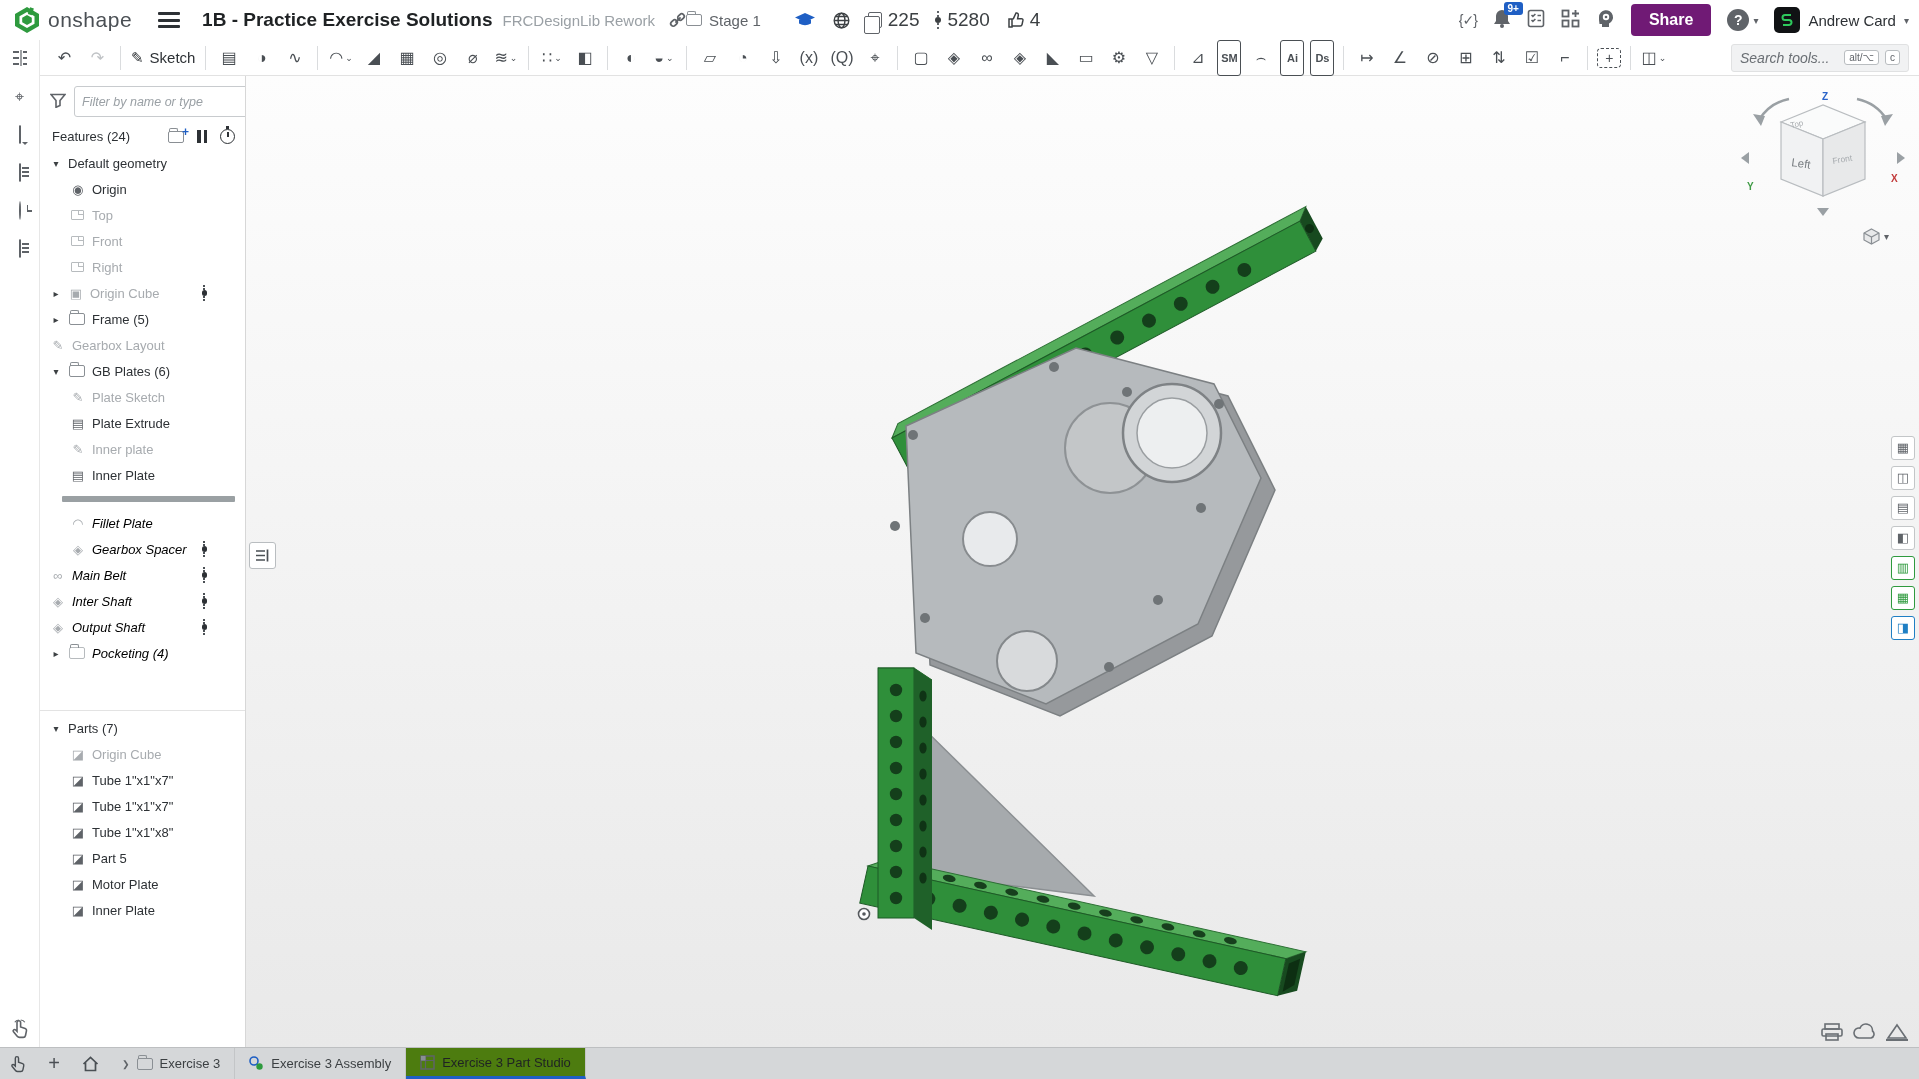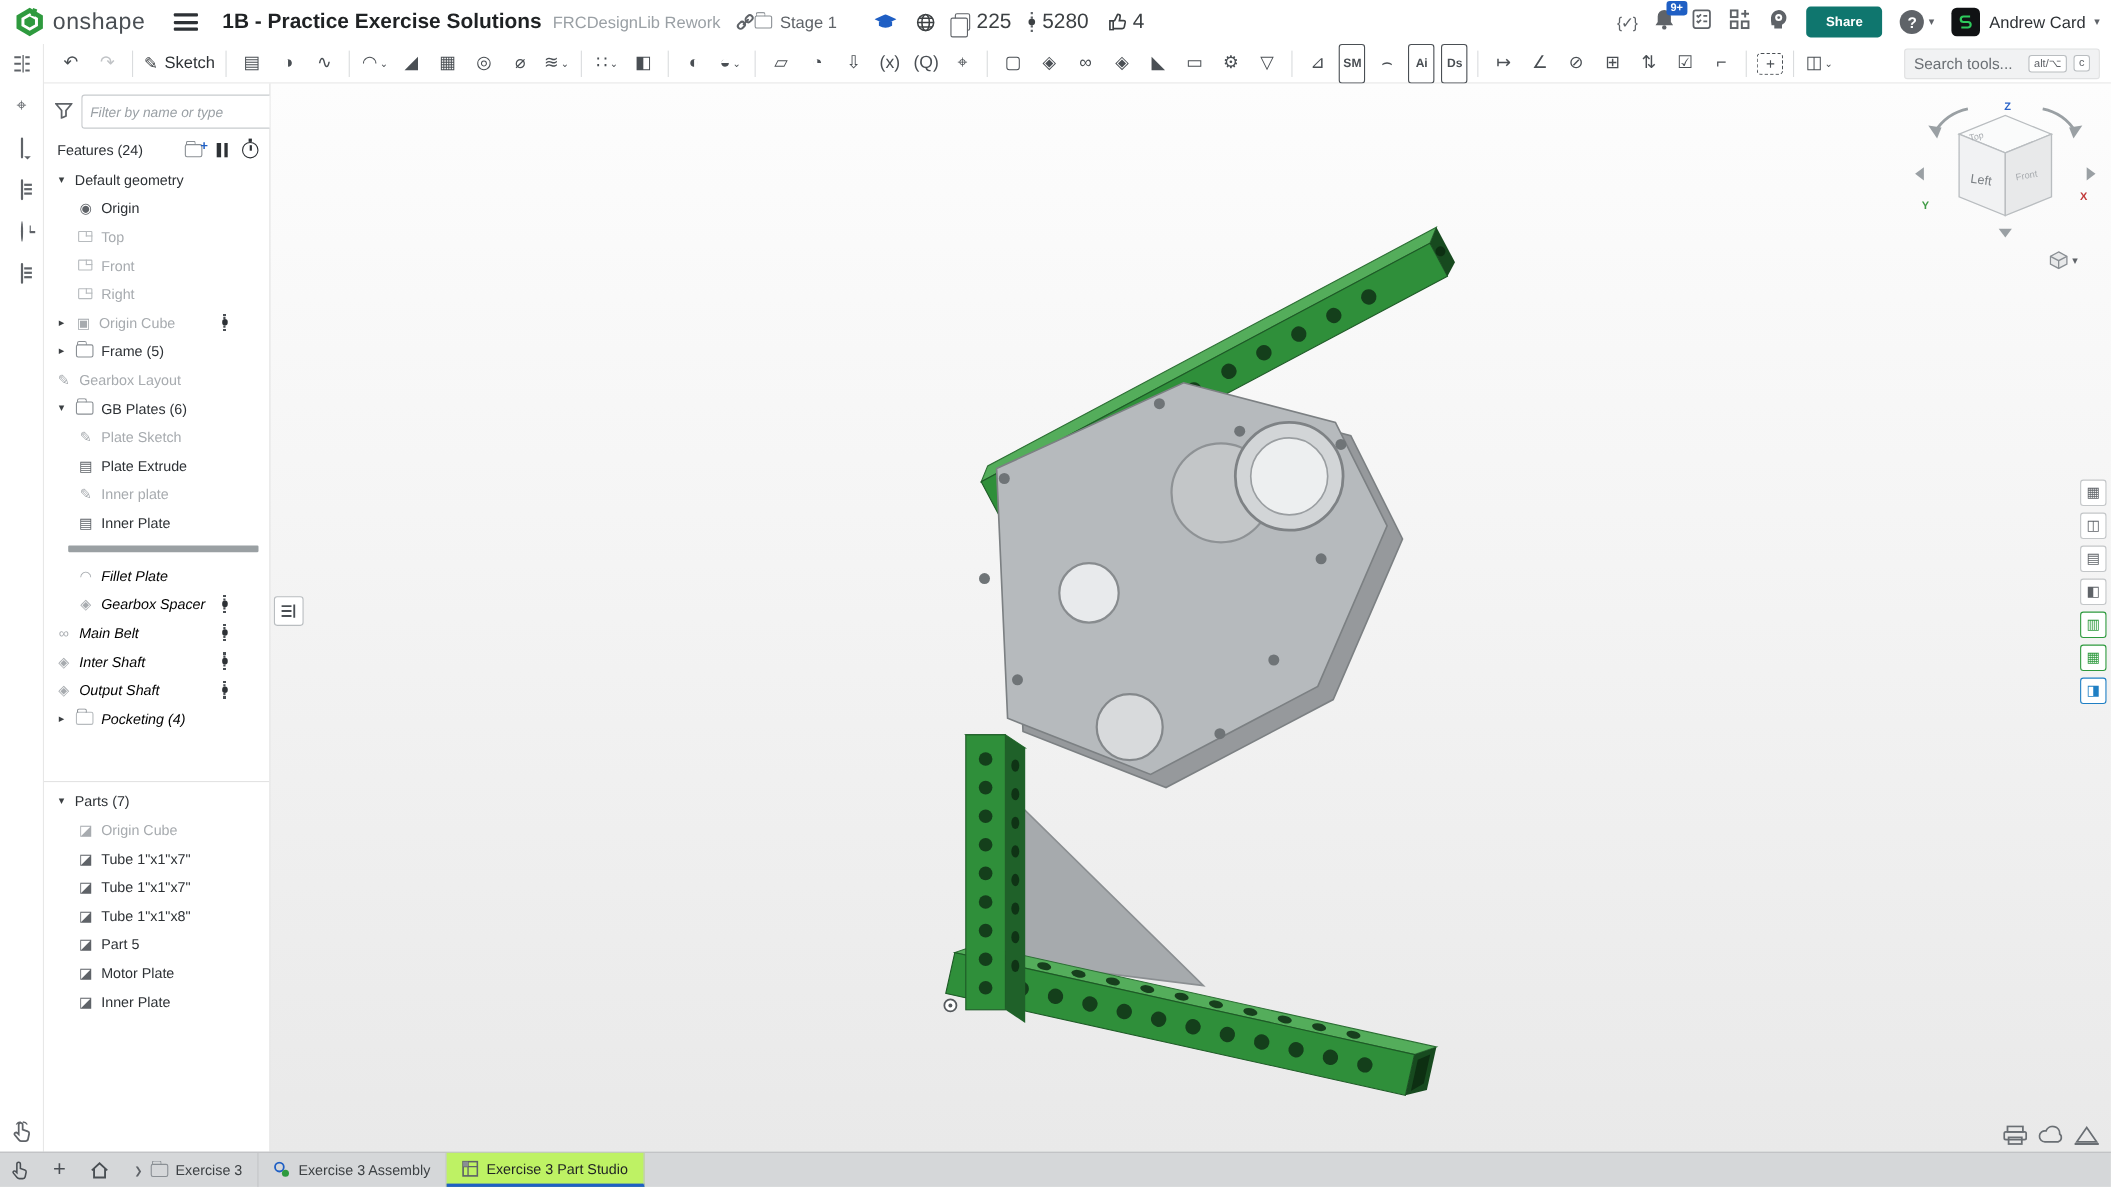--- a/index.html
+++ b/index.html
@@ -22,21 +22,21 @@
   .stats { display:flex; align-items:center; margin-left:34px; gap:18px; color:#3c4043; font-size:19px; }
   .stat { display:flex; align-items:center; gap:6px; }
   .copies-ico { position:relative; width:14px; height:16px; border:1.7px solid #5f6368; border-radius:2px; }
   .copies-ico::before { content:""; position:absolute; left:-5px; top:3px; width:14px; height:16px; border:1.7px solid #5f6368; border-radius:2px; background:#fff; }
   .dotline { position:relative; width:4px; height:18px; border-left:2px dotted #5f6368; }
   .dotline::after { content:""; position:absolute; left:-4px; top:6px; width:6px; height:6px; border-radius:50%; background:#3c4043; }
   .titlebar-right { margin-left:auto; display:flex; align-items:center; gap:16px; }
   .fscheck { font-size:14px; color:#5f6368; letter-spacing:-1px; }
   .bell-wrap { position:relative; }
   .badge { position:absolute; top:-7px; right:-12px; background:#1f5fc4; color:#fff; font-size:10px; font-weight:bold; padding:1px 4px; border-radius:3px; }
-  .share-btn { background:#0f766e; color:#fff; font-size:12px; font-weight:bold; border:none; border-radius:4px; padding:7px 18px; cursor:pointer; }
+  .share-btn { background:#701a75; color:#fff; font-size:16px; font-weight:bold; border:none; border-radius:4px; padding:7px 18px; cursor:pointer; }
   .help-circle { width:22px; height:22px; border-radius:50%; background:#5f6368; color:#fff; font-weight:bold; font-size:14px; display:flex; align-items:center; justify-content:center; }
   .caret-down { font-size:10px; color:#5f6368; }
   .avatar { width:26px; height:26px; background:#101214; border-radius:5px; display:flex; align-items:center; justify-content:center; }
   .user-name { font-size:15px; color:#2d3135; }
 
   
   .toolbar { position:absolute; left:0; top:40px; width:1919px; height:36px; background:#fff; border-bottom:1px solid #e2e2e2; display:flex; align-items:center; padding-left:48px; }
   .tb-icon { width:27px; height:27px; line-height:26px; text-align:center; font-size:16px; color:#4a4f54; margin:0 3px; border-radius:3px; cursor:pointer; display:inline-flex; align-items:center; justify-content:center; white-space:nowrap; }
   .tb-icon.dim { color:#c0c3c6; }
   .tb-icon.boxed { font-size:11px; border:1.6px solid #4a4f54; border-radius:3px; width:24px; height:36px; line-height:16px; font-weight:bold; }
@@ -100,21 +100,21 @@
   .rd-ico { width:24px; height:24px; border:1px solid #c3c6c8; background:#fff; border-radius:3px; font-size:13px; line-height:22px; text-align:center; color:#5f6368; cursor:pointer; }
   .rd-ico.green { color:#2e9a3e; border-color:#2e9a3e; }
   .rd-ico.teal { color:#1f7fc4; border-color:#1f7fc4; }
   .corner-tools { position:absolute; right:10px; bottom:6px; display:flex; gap:10px; }
   .corner-tools svg { cursor:pointer; }
 
   
   .tabbar { position:absolute; left:0; bottom:0; width:1919px; height:32px; background:#d5d7d9; border-top:1px solid #bdbfc1; display:flex; align-items:stretch; }
   .tab-tool { width:36px; display:flex; align-items:center; justify-content:center; color:#4a4f54; font-size:16px; cursor:pointer; }
   .tab { display:flex; align-items:center; gap:7px; padding:0 14px; font-size:13px; color:#3c4043; border-right:1px solid #c3c5c7; cursor:pointer; white-space:nowrap; }
-  .tab.active { background:#bef264; border-bottom:3px solid #1f5fc4; color:#1f2224; }
+  .tab.active { background:#4d7c0f; border-bottom:3px solid #1f5fc4; color:#1f2224; }
   .tab .chevlil { font-size:9px; color:#5f6368; }
 </style>
 </head>
 <body>
 
 <div id="app">
 
   <div class="titlebar">
     <span class="logo-box">
       <svg width="28" height="28" viewBox="0 0 28 28">
@@ -277,21 +277,21 @@
         <span class="tb-icon">⊞</span>
         <span class="tb-icon">⇅</span>
         <span class="tb-icon">☑</span>
         <span class="tb-icon">⌐</span>
         <span class="tb-div"></span>
         <span class="tb-icon boxedDash">+</span>
         <span class="tb-div"></span>
         <span class="tb-icon">◫<span class="mini-caret">⌄</span></span>
       </span>
     <span class="search-tools">
-      <span style="flex:1;">Search tools...</span>
+      <span style="flex:1;font-style:italic;">Search tools...</span>
       <span class="key-badge">alt/⌥</span>
       <span class="key-badge">c</span>
     </span>
   </div>
 
   <div class="leftdock">
     <span class="dock-ico">
       <svg width="20" height="20" viewBox="0 0 20 20" fill="none" stroke="#5f6368" stroke-width="1.8">
           <path d="M3 4 h6 M3 10 h6 M3 16 h6 M13 4 h4 M13 10 h4 M13 16 h4"></path>
           <path d="M11 2 v16" stroke-width="1.2"></path>

